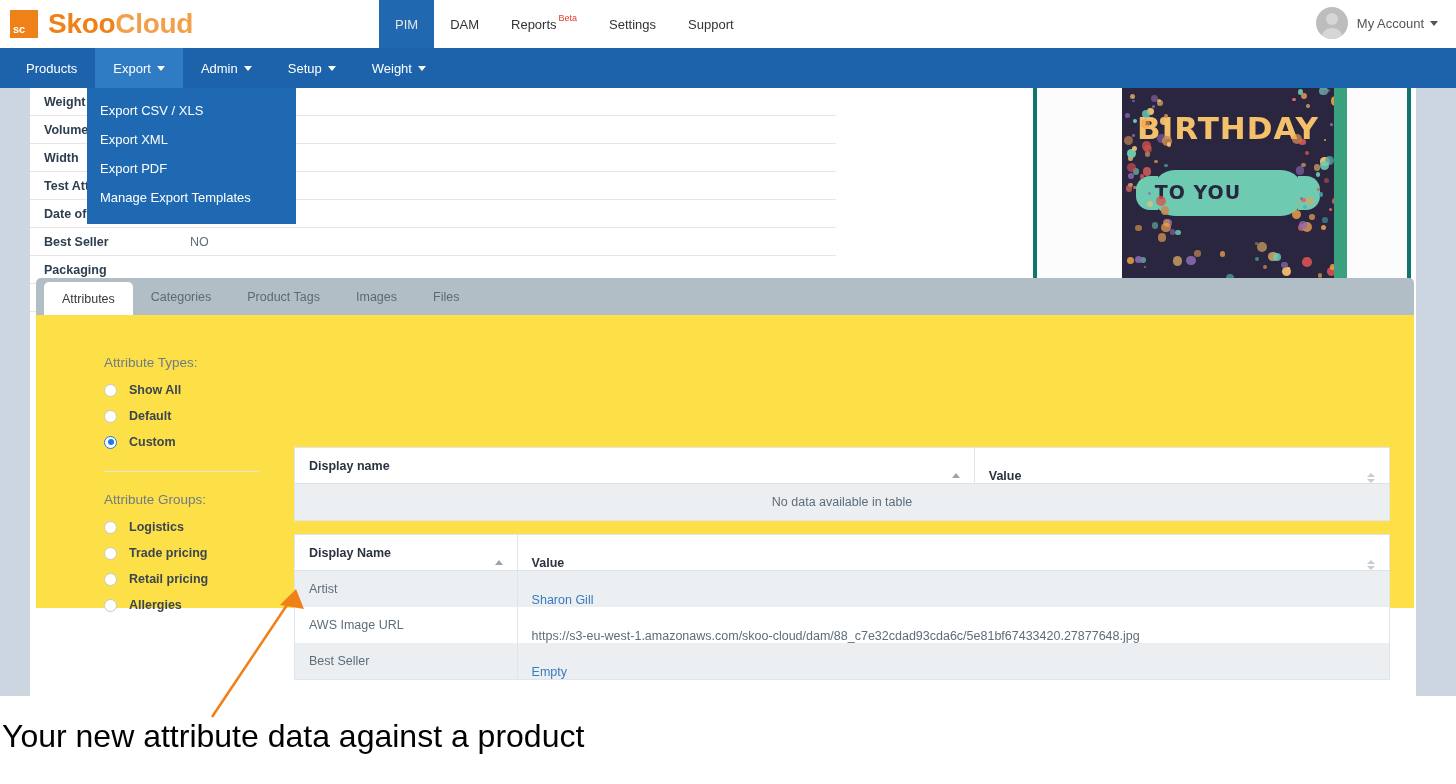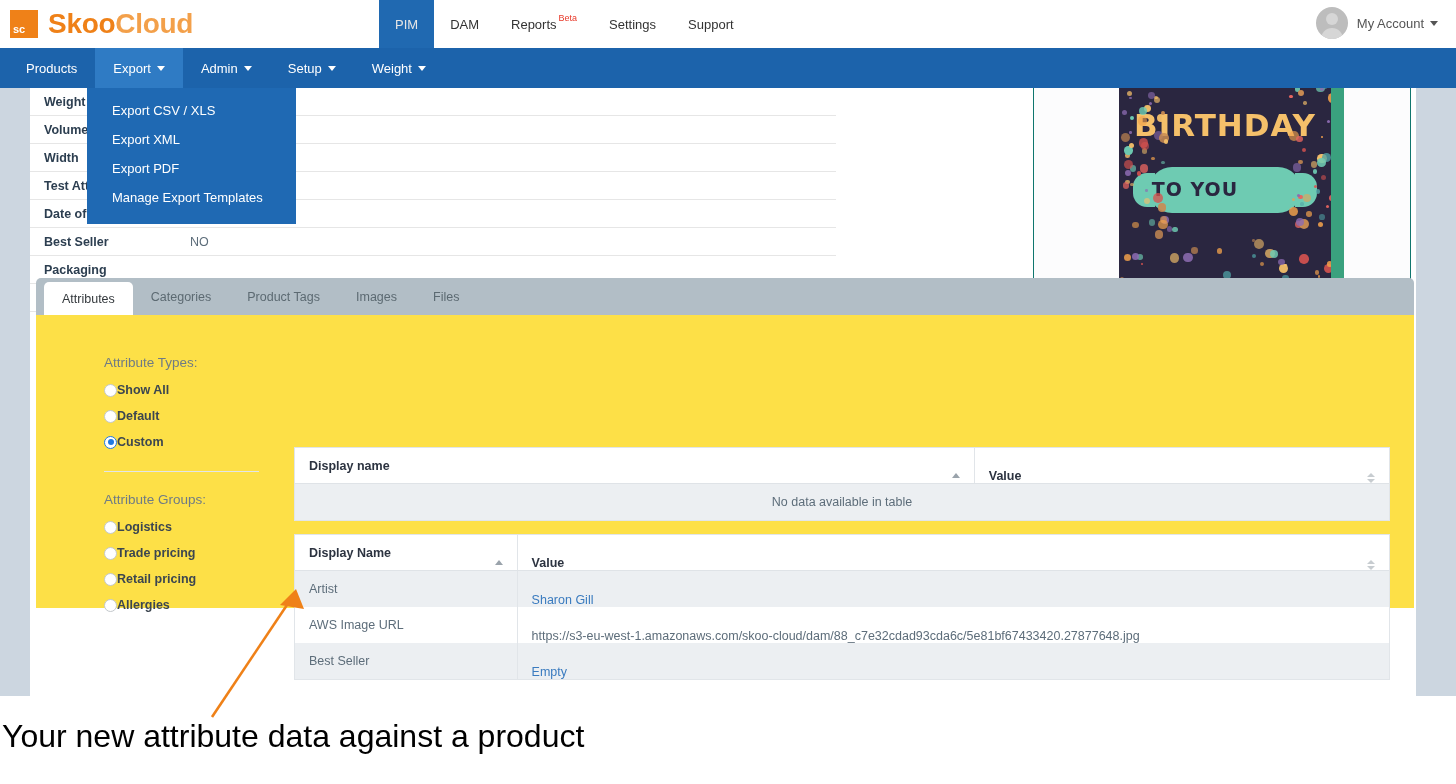--- a/index.html
+++ b/index.html
@@ -30,33 +30,33 @@
   .account-label{margin-left:9px;font-size:13px;color:#555;}
   .caret{display:inline-block;margin-left:6px;border-left:4px solid transparent;border-right:4px solid transparent;
     border-top:5px solid currentColor;vertical-align:middle;}
   
   .bluebar{position:absolute;left:0;top:48px;width:1456px;height:40px;background:#1c63ab;z-index:40;}
   .bluenav{display:flex;height:40px;align-items:stretch;padding-left:8px;}
   .bluenav-item{display:flex;align-items:center;padding:0 18px;color:#fff;font-size:13px;cursor:pointer;white-space:nowrap;}
   .bluenav-item.open{background:#2f7bc4;}
   
   .dropdown{position:absolute;left:87px;top:88px;width:209px;background:#1f69b3;z-index:60;padding:8px 0 12px 0;}
-  .dropdown-item{padding:7px 0 7px 25px;color:#fff;font-size:13px;cursor:pointer;white-space:nowrap;}
+  .dropdown-item{padding:7px 0 7px 13px;color:#fff;font-size:13px;cursor:pointer;white-space:nowrap;}
   
   .page{position:absolute;left:0;top:88px;width:1456px;height:608px;background:#ffffff;}
   .gutter-left{position:absolute;left:0;top:0;width:30px;height:608px;background:#ccd6e0;}
   .gutter-right{position:absolute;right:0;top:0;width:40px;height:608px;background:#ccd6e0;}
   
   .attr-table{position:absolute;left:30px;top:0;width:806px;}
   .attr-row{display:flex;height:28px;align-items:center;border-bottom:1px solid #e6e6e6;box-sizing:border-box;}
   .attr-key{width:160px;padding-left:14px;font-size:12.5px;font-weight:bold;color:#2c3e50;box-sizing:border-box;}
   .attr-val{font-size:12.5px;color:#5d6d7a;}
   
   .img-card{position:absolute;left:1033px;top:82px;width:378px;height:248px;background:#fcfcfd;
-    border:1px solid #0f766e;border-radius:4px;box-sizing:border-box;overflow:hidden;}
+    border:4px solid #0f766e;border-radius:4px;box-sizing:border-box;overflow:hidden;}
   .card-img{position:absolute;left:85px;top:-58px;width:225px;height:272px;background:#3aa17e;}
   .card-front{position:absolute;left:0px;top:0px;width:212px;height:258px;background:#2a2640;overflow:hidden;}
   .card-title2{position:absolute;top:82px;left:0;width:212px;text-align:center;color:#f5c06a;
     font-size:31px;font-weight:bold;letter-spacing:1px;font-family:"DejaVu Sans", sans-serif;}
   .card-banner{position:absolute;left:30px;top:142px;width:152px;height:46px;background:#6ecbb2;border-radius:30px;}
   .card-banner:before,.card-banner:after{content:"";position:absolute;top:6px;width:22px;height:34px;background:#6ecbb2;}
   .card-banner:before{left:-16px;border-radius:14px 0 0 14px;}
   .card-banner:after{right:-16px;border-radius:0 14px 14px 0;}
   .card-banner-text{position:absolute;left:0;top:11px;width:152px;text-align:center;color:#2a2640;
     font-size:19px;font-weight:bold;letter-spacing:1px;font-family:"DejaVu Sans", sans-serif;}
@@ -68,21 +68,21 @@
   .tab.active{background:#ffffff;color:#33383c;border-radius:5px 5px 0 0;margin-top:4px;}
   .tabpanel{position:absolute;left:36px;top:315px;width:1378px;height:293px;background:#fde047;}
   
   .filters{position:absolute;left:68px;top:40px;width:190px;}
   .filters-head{font-size:13.5px;color:#6f7b85;margin-bottom:13px;}
   .radio-row{display:flex;align-items:center;margin-bottom:12px;cursor:pointer;}
   .radio{width:13px;height:13px;border-radius:50%;border:1px solid #c3c8cc;background:#fff;box-sizing:border-box;
     display:inline-block;position:relative;flex:0 0 auto;}
   .radio.checked{border-color:#1f79e0;}
   .radio.checked:after{content:"";position:absolute;left:2.5px;top:2.5px;width:6px;height:6px;border-radius:50%;background:#1f79e0;}
-  .radio-label{font-size:12.5px;font-weight:bold;color:#3c4650;}
+  .radio-label{margin-left:12px;font-size:12.5px;font-weight:bold;color:#3c4650;}
   .divider{width:155px;height:1px;background:#e2e5e8;margin:22px 0 20px 0;}
   
   .dt{position:absolute;background:#fff;border:1px solid #e1e5e9;box-sizing:border-box;}
   .dt-head{display:flex;height:35px;align-items:center;border-bottom:1px solid #dfe3e7;background:#fff;}
   .dt-th{font-size:12.5px;font-weight:bold;color:#2c3340;padding-left:14px;display:flex;align-items:center;
     justify-content:space-between;box-sizing:border-box;height:35px;}
   .dt-th .sorticon{margin-right:14px;}
   .tri-up{width:0;height:0;border-left:4px solid transparent;border-right:4px solid transparent;border-bottom:5px solid #9aa3ab;}
   .sortboth{display:flex;flex-direction:column;gap:2px;opacity:.55;}
   .sortboth i{display:block;width:0;height:0;border-left:4px solid transparent;border-right:4px solid transparent;}

